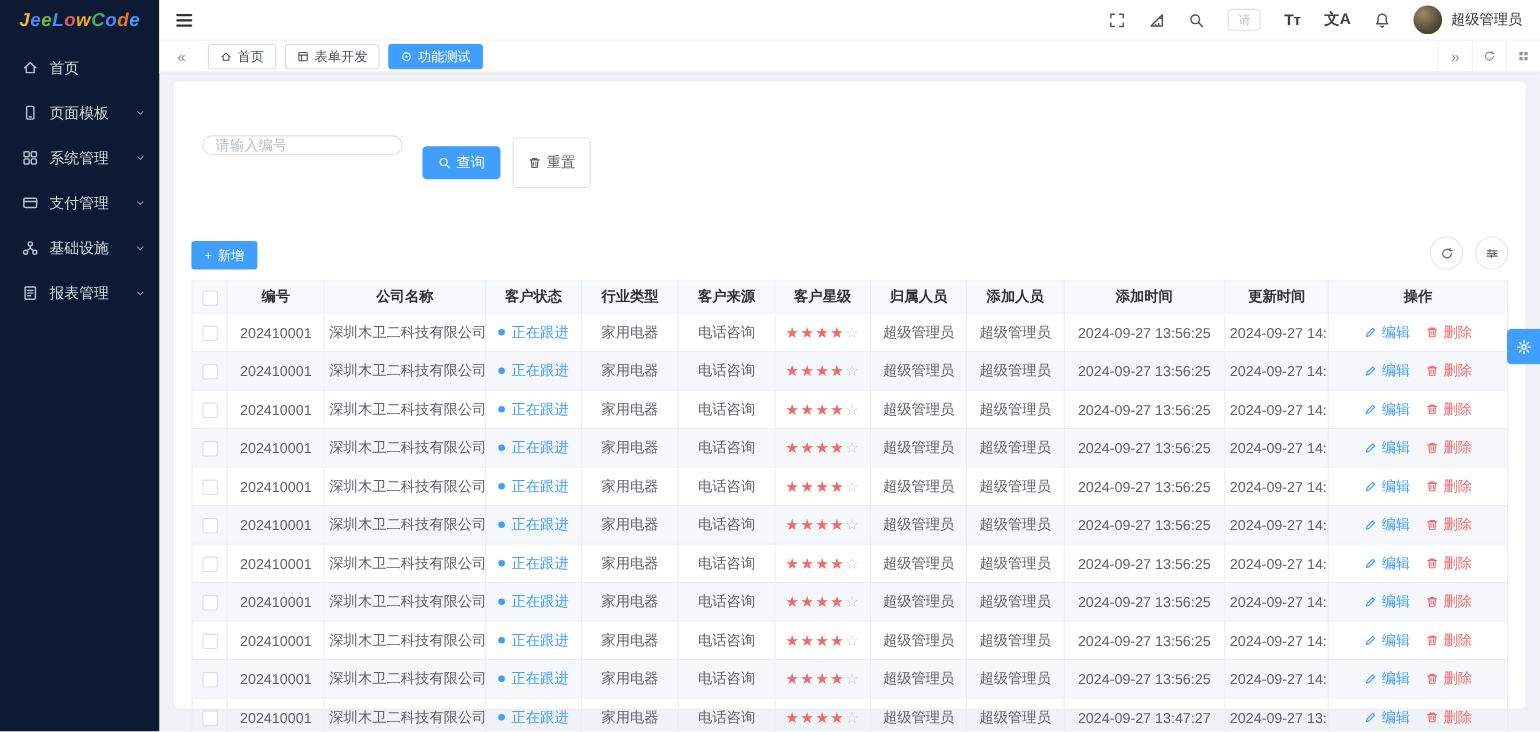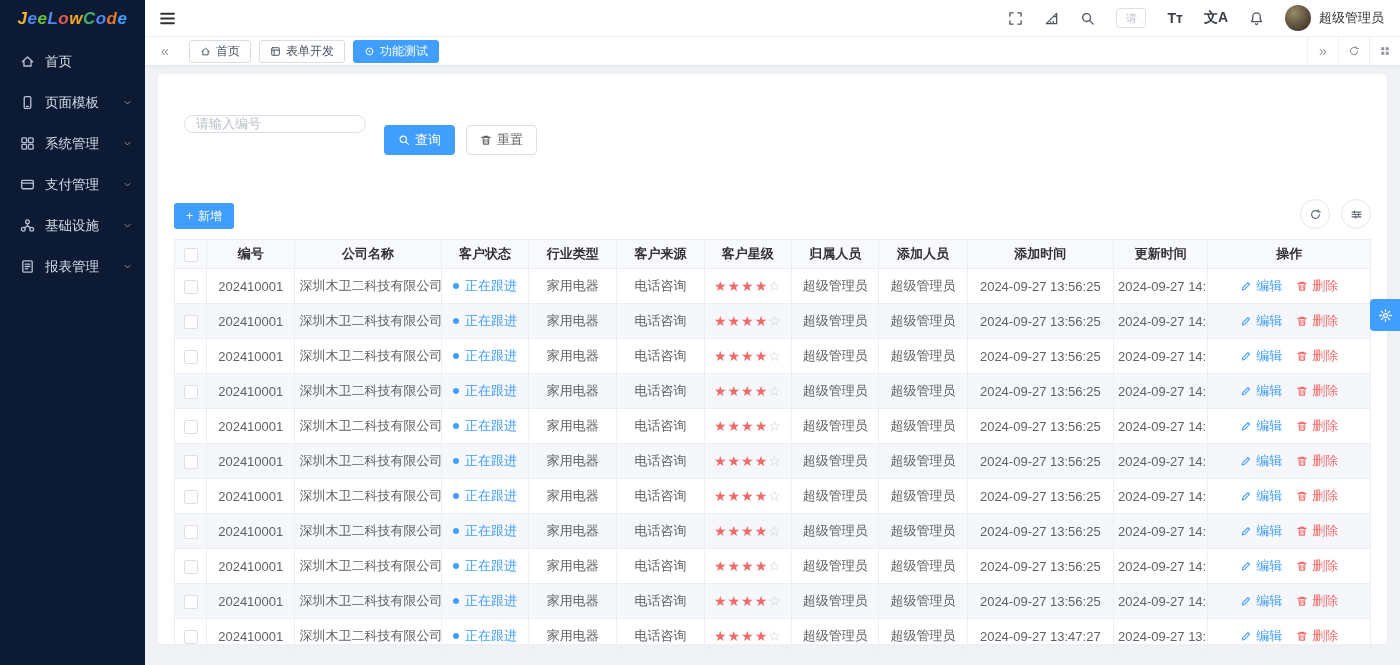--- a/index.html
+++ b/index.html
@@ -39,21 +39,21 @@
   .tabbar-right{margin-left:auto;display:flex;height:100%;}
   .tb-btn{width:30px;display:flex;align-items:center;justify-content:center;color:#909399;border-left:1px solid #f0f0f0;font-size:14px;cursor:pointer;}
   
   .content{flex:1;padding:8px 13px 0;overflow:hidden;}
   .card{background:#fff;border-radius:4px;padding:18px 16px 14px;box-sizing:border-box;height:570px;box-shadow:0 0 4px rgba(0,0,0,.03);}
   .search-row{display:flex;align-items:center;margin:0 0 15px 10px;}
   .search-input{width:182px;height:18px;border:1px solid #dcdfe6;border-radius:13px;padding:0 11px;font-size:13px;color:#606266;outline:none;box-sizing:border-box;}
   .search-input::placeholder{color:#b9bfc9;}
   .btn{display:inline-flex;align-items:center;gap:5px;border-radius:4px;font-size:13px;cursor:pointer;box-sizing:border-box;border:none;margin-top:33px;}
   .btn-primary{height:30px;padding:0 14px;background:#409eff;color:#fff;margin-left:18px;}
-  .btn-plain{height:30px;padding:0 13px;background:#fff;color:#606266;border:1px solid #dcdfe6;margin-left:11px;}
+  .btn-plain{height:46px;padding:0 13px;background:#fff;color:#606266;border:1px solid #dcdfe6;margin-left:11px;}
   .toolbar-row{display:flex;align-items:flex-end;margin:0 0 10px 0;}
   .btn-add{height:26px;padding:0 12px;font-size:12px;background:#409eff;color:#fff;border-radius:3px;}
   .tool-icons{margin-left:auto;display:flex;gap:11px;}
   .tool-circle{width:28px;height:28px;border-radius:50%;border:1px solid #e4e7ed;display:flex;align-items:center;justify-content:center;color:#5f6672;cursor:pointer;background:#fff;}
   .tool-circle svg{width:13px;height:13px;}
   
   table{width:100%;table-layout:fixed;border-collapse:collapse;font-size:13px;color:#606266;}
   th,td{border:1px solid #ebeef5;height:35px;text-align:center;padding:0 4px;overflow:hidden;white-space:nowrap;box-sizing:border-box;}
   th{background:#f8f9fb;font-weight:bold;color:#303133;height:29px;}
   tbody tr:nth-child(even) td{background:#f5f7fa;}

